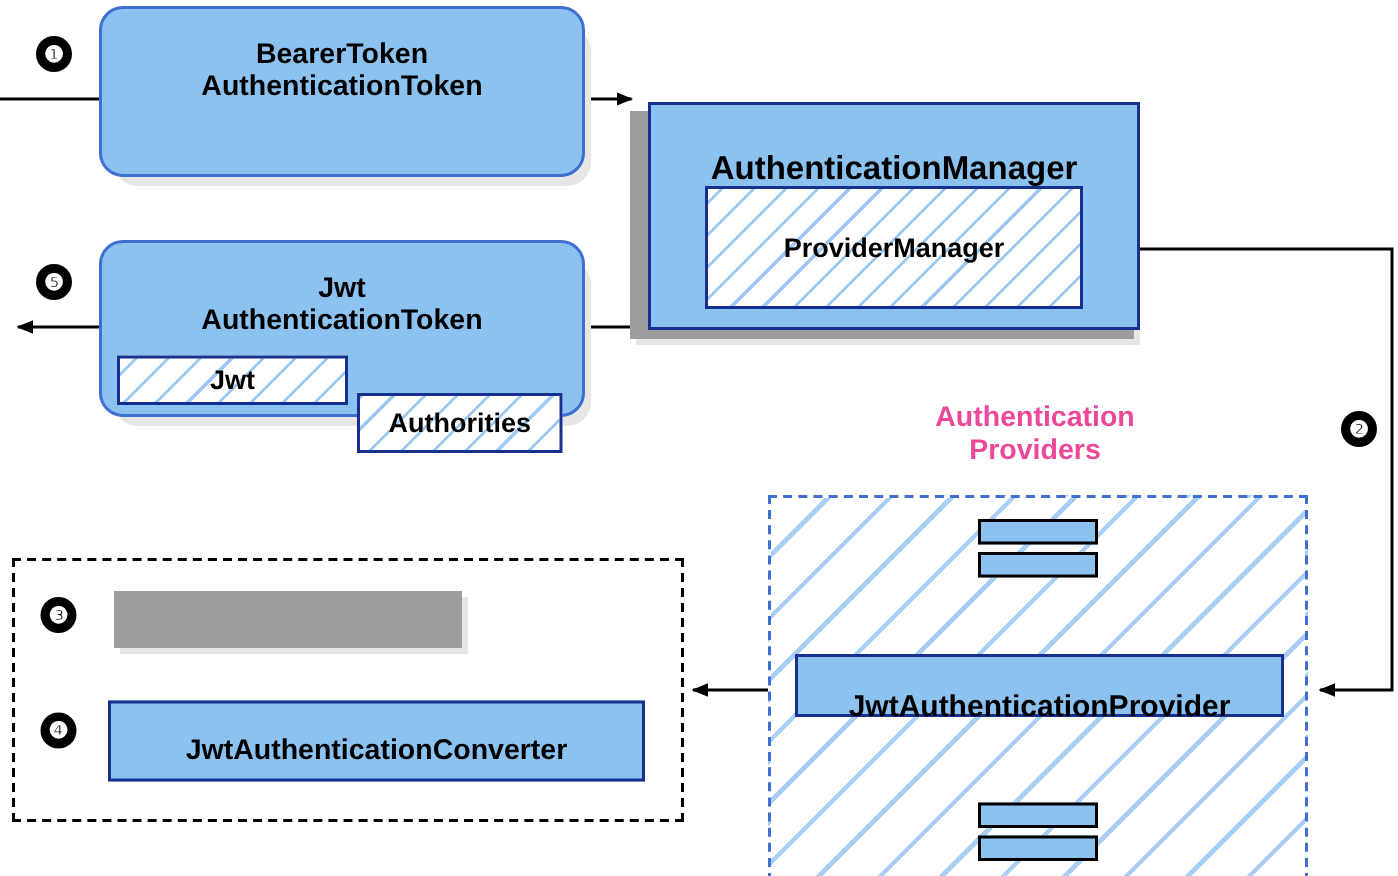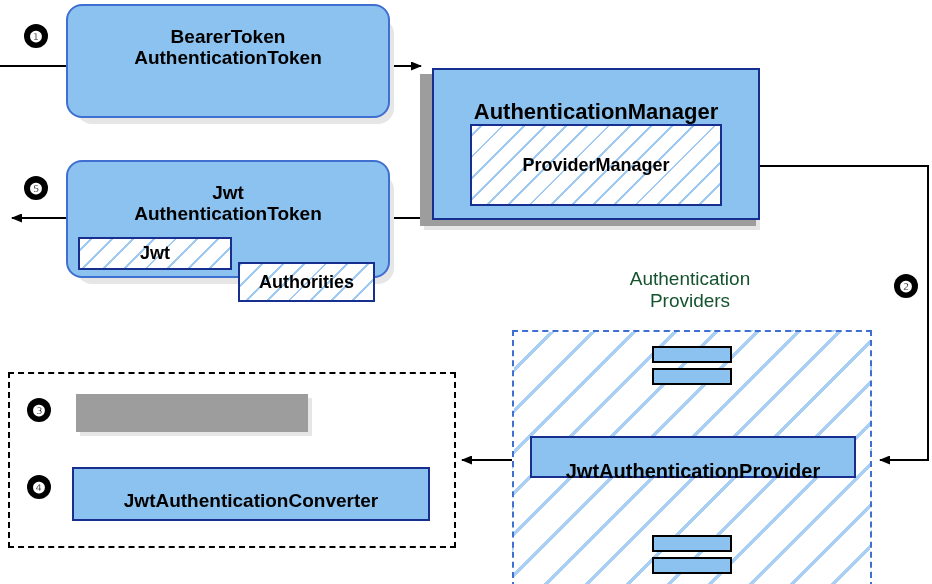--- a/index.html
+++ b/index.html
@@ -134,22 +134,22 @@
     font-size: 15px;
     display: flex;
     align-items: center;
     justify-content: center;
     z-index: 10;
     line-height: 1;
   }
 
   .plain-label {
     position: absolute;
-    font-weight: normal;
-    color: #14532d;
+    font-weight: bold;
+    color: #ec4899;
     text-align: center;
     line-height: 1.15;
     z-index: 4;
   }
 </style>
 </head>
 <body>
 
 <div id="canvas">
 

